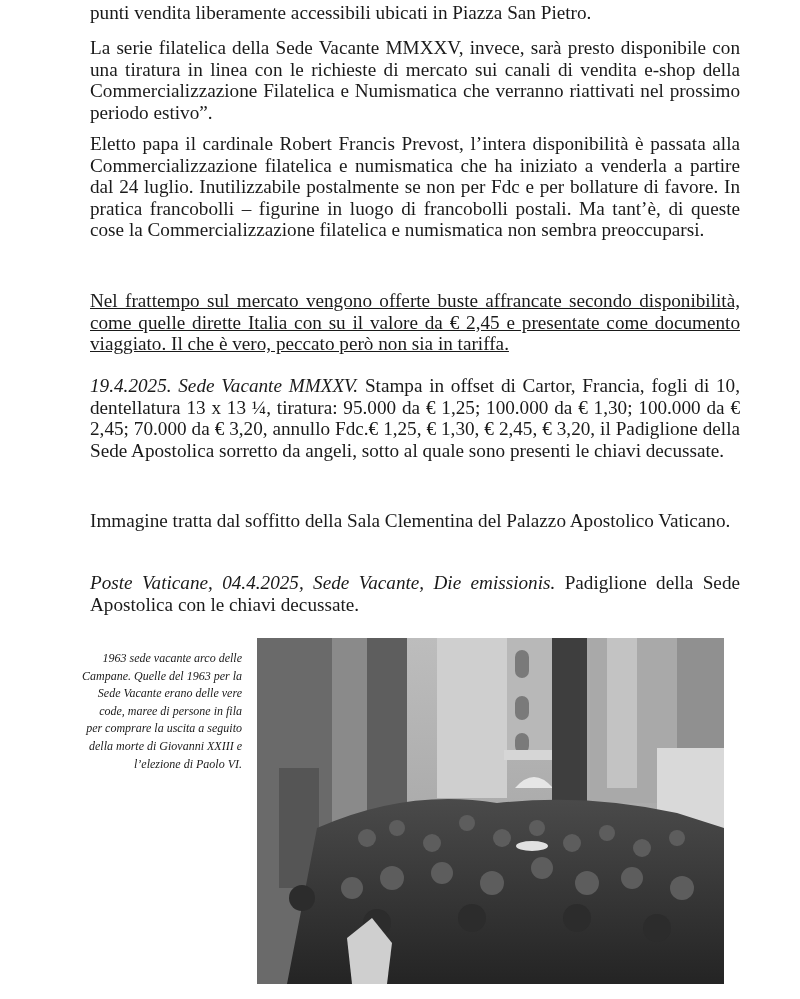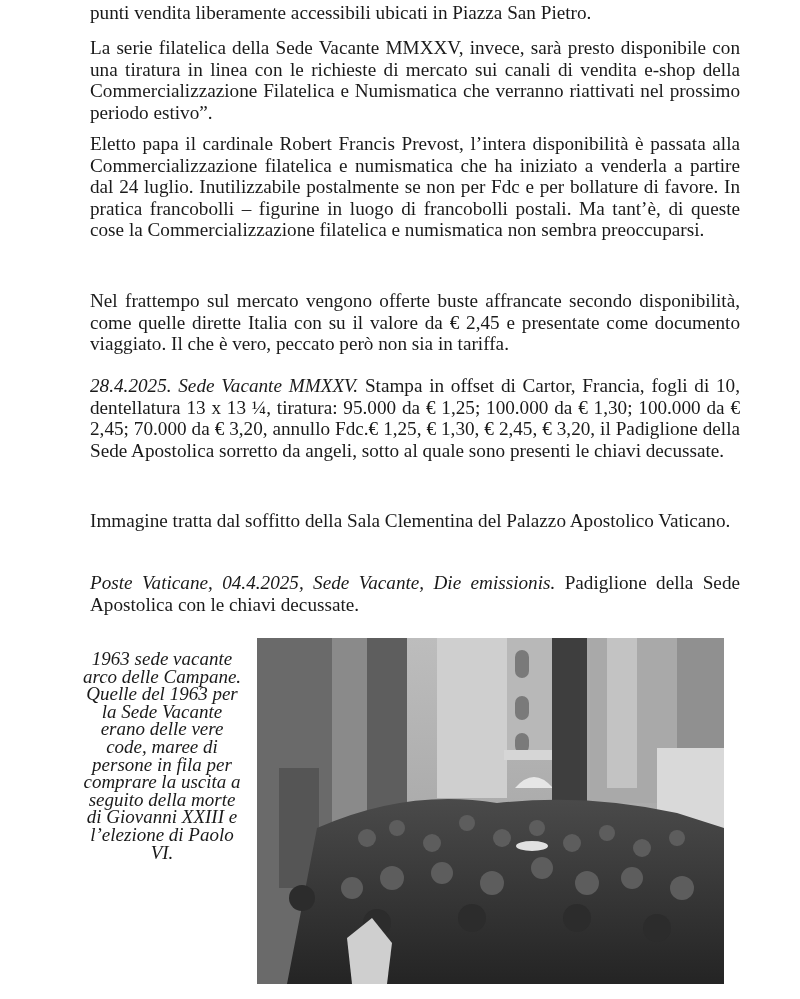--- a/index.html
+++ b/index.html
@@ -3,48 +3,48 @@
 <meta charset="utf-8">
 <style>
   html, body { margin: 0; padding: 0; background: #ffffff; }
   body { width: 800px; height: 999px; overflow: hidden; position: relative;
          font-family: "Liberation Serif", "DejaVu Serif", serif; color: #1a1a1a; }
   .col { position: absolute; left: 75px; width: 650px; margin-left: 15px; }
   p { margin: 0; font-size: 19.2px; line-height: 21.5px; text-align: justify; }
   .p0 { top: 2px; }
   .p1 { top: 37px; }
   .p2 { top: 133px; }
-  .p3 { top: 290px; }
+  .p3 { top: 290px; text-decoration: underline; }
   .p4 { top: 375px; }
   .p5 { top: 510px; }
   .p6 { top: 572px; }
   em { font-style: italic; }
   .caption { position: absolute; left: 82px; top: 650px; width: 160px;
-             font-size: 19px; line-height: 17.6px; font-style: italic; text-align: center; }
+             font-size: 12px; line-height: 17.6px; font-style: italic; text-align: right; }
   .photo { position: absolute; left: 257px; top: 638px; width: 467px; height: 346px;
            background: #7a7a7a; overflow: hidden; }
   .photo svg { display: block; }
 </style>
 </head>
 <body>
 
 <div class="col p0">
   <p>punti vendita liberamente accessibili ubicati in Piazza San Pietro.</p>
 </div>
 <div class="col p1">
   <p>La serie filatelica della Sede Vacante MMXXV, invece, sarà presto disponibile con una tiratura in linea con le richieste di mercato sui canali di vendita e-shop della Commercializzazione Filatelica e Numismatica che verranno riattivati nel prossimo periodo estivo”.</p>
 </div>
 <div class="col p2">
   <p>Eletto papa il cardinale Robert Francis Prevost, l’intera disponibilità è passata alla Commercializzazione filatelica e numismatica che ha iniziato a venderla a partire dal 24 luglio. Inutilizzabile postalmente se non per Fdc e per bollature di favore. In pratica francobolli – figurine in luogo di francobolli postali. Ma tant’è, di queste cose la Commercializzazione filatelica e numismatica non sembra preoccuparsi.</p>
 </div>
 <div class="col p3">
   <p>Nel frattempo sul mercato vengono offerte buste affrancate secondo disponibilità, come quelle dirette Italia con su il valore da € 2,45 e presentate come documento viaggiato. Il che è vero, peccato però non sia in tariffa.</p>
 </div>
 <div class="col p4">
-  <p><em>28.4.2025. Sede Vacante MMXXV.</em><span> Stampa in offset di Cartor, Francia, fogli di 10, dentellatura 13 x 13 ¼, tiratura: 95.000 da € 1,25; 100.000 da € 1,30; 100.000 da € 2,45; 70.000 da € 3,20, annullo Fdc.€ 1,25, € 1,30, € 2,45, € 3,20, il Padiglione della Sede Apostolica sorretto da angeli, sotto al quale sono presenti le chiavi decussate.</span></p>
+  <p><em>19.4.2025. Sede Vacante MMXXV.</em><span> Stampa in offset di Cartor, Francia, fogli di 10, dentellatura 13 x 13 ¼, tiratura: 95.000 da € 1,25; 100.000 da € 1,30; 100.000 da € 2,45; 70.000 da € 3,20, annullo Fdc.€ 1,25, € 1,30, € 2,45, € 3,20, il Padiglione della Sede Apostolica sorretto da angeli, sotto al quale sono presenti le chiavi decussate.</span></p>
 </div>
 <div class="col p5">
   <p>Immagine tratta dal soffitto della Sala Clementina del Palazzo Apostolico Vaticano.</p>
 </div>
 <div class="col p6">
   <p><em>Poste Vaticane, 04.4.2025, Sede Vacante, Die emissionis.</em><span> Padiglione della Sede Apostolica con le chiavi decussate.</span></p>
 </div>
 
 <div class="caption">1963 sede vacante arco delle Campane. Quelle del 1963 per la Sede Vacante erano delle vere code, maree di persone in fila per comprare la uscita a seguito della morte di Giovanni XXIII e l’elezione di Paolo VI.</div>
 

